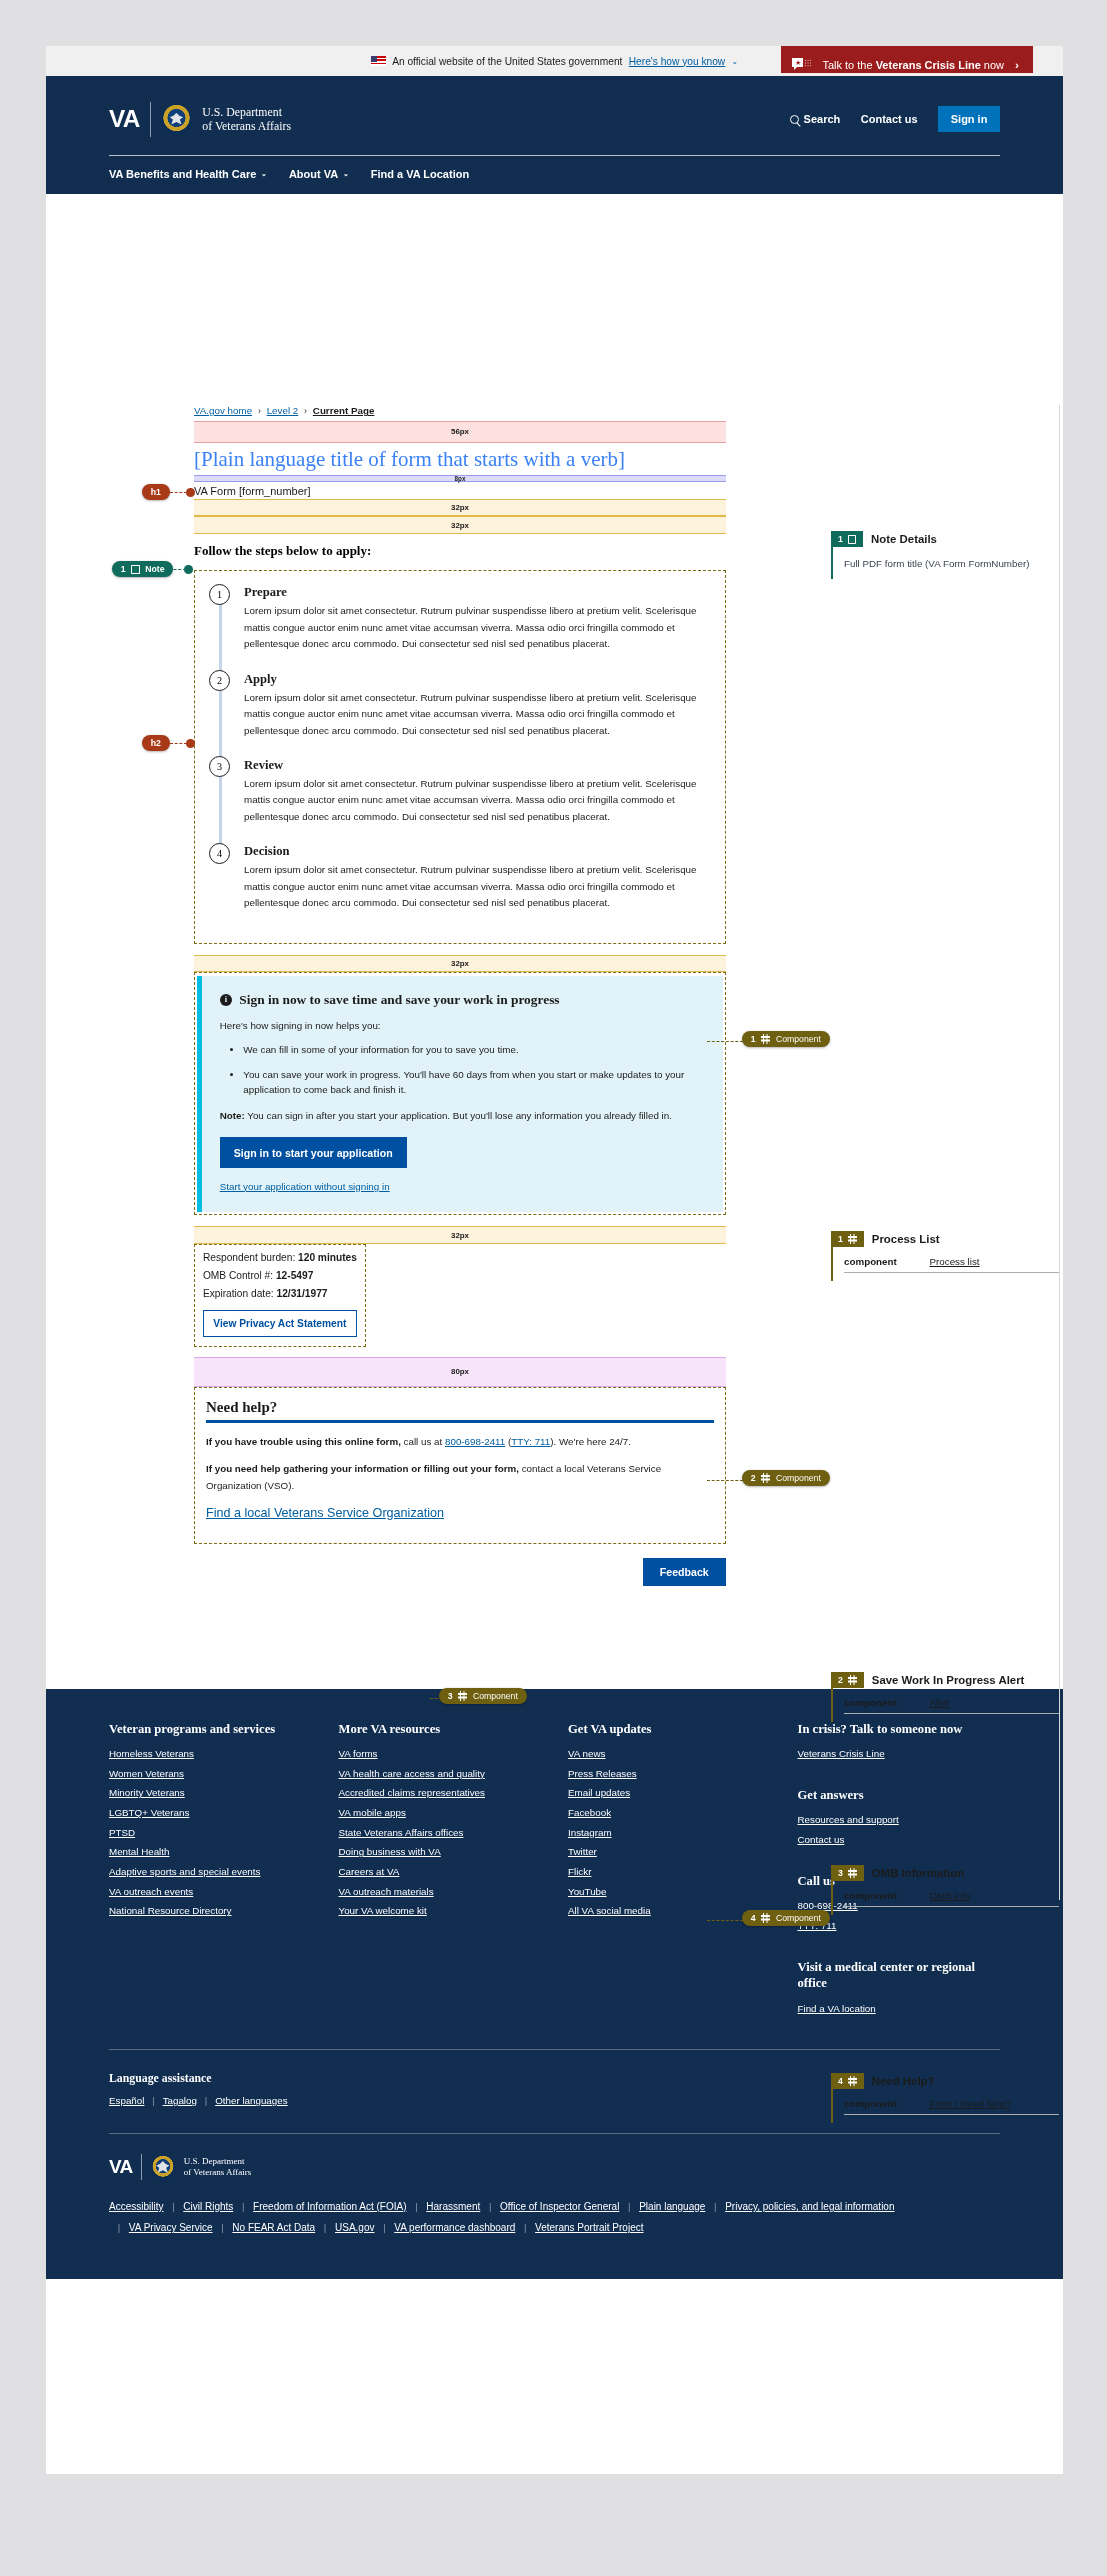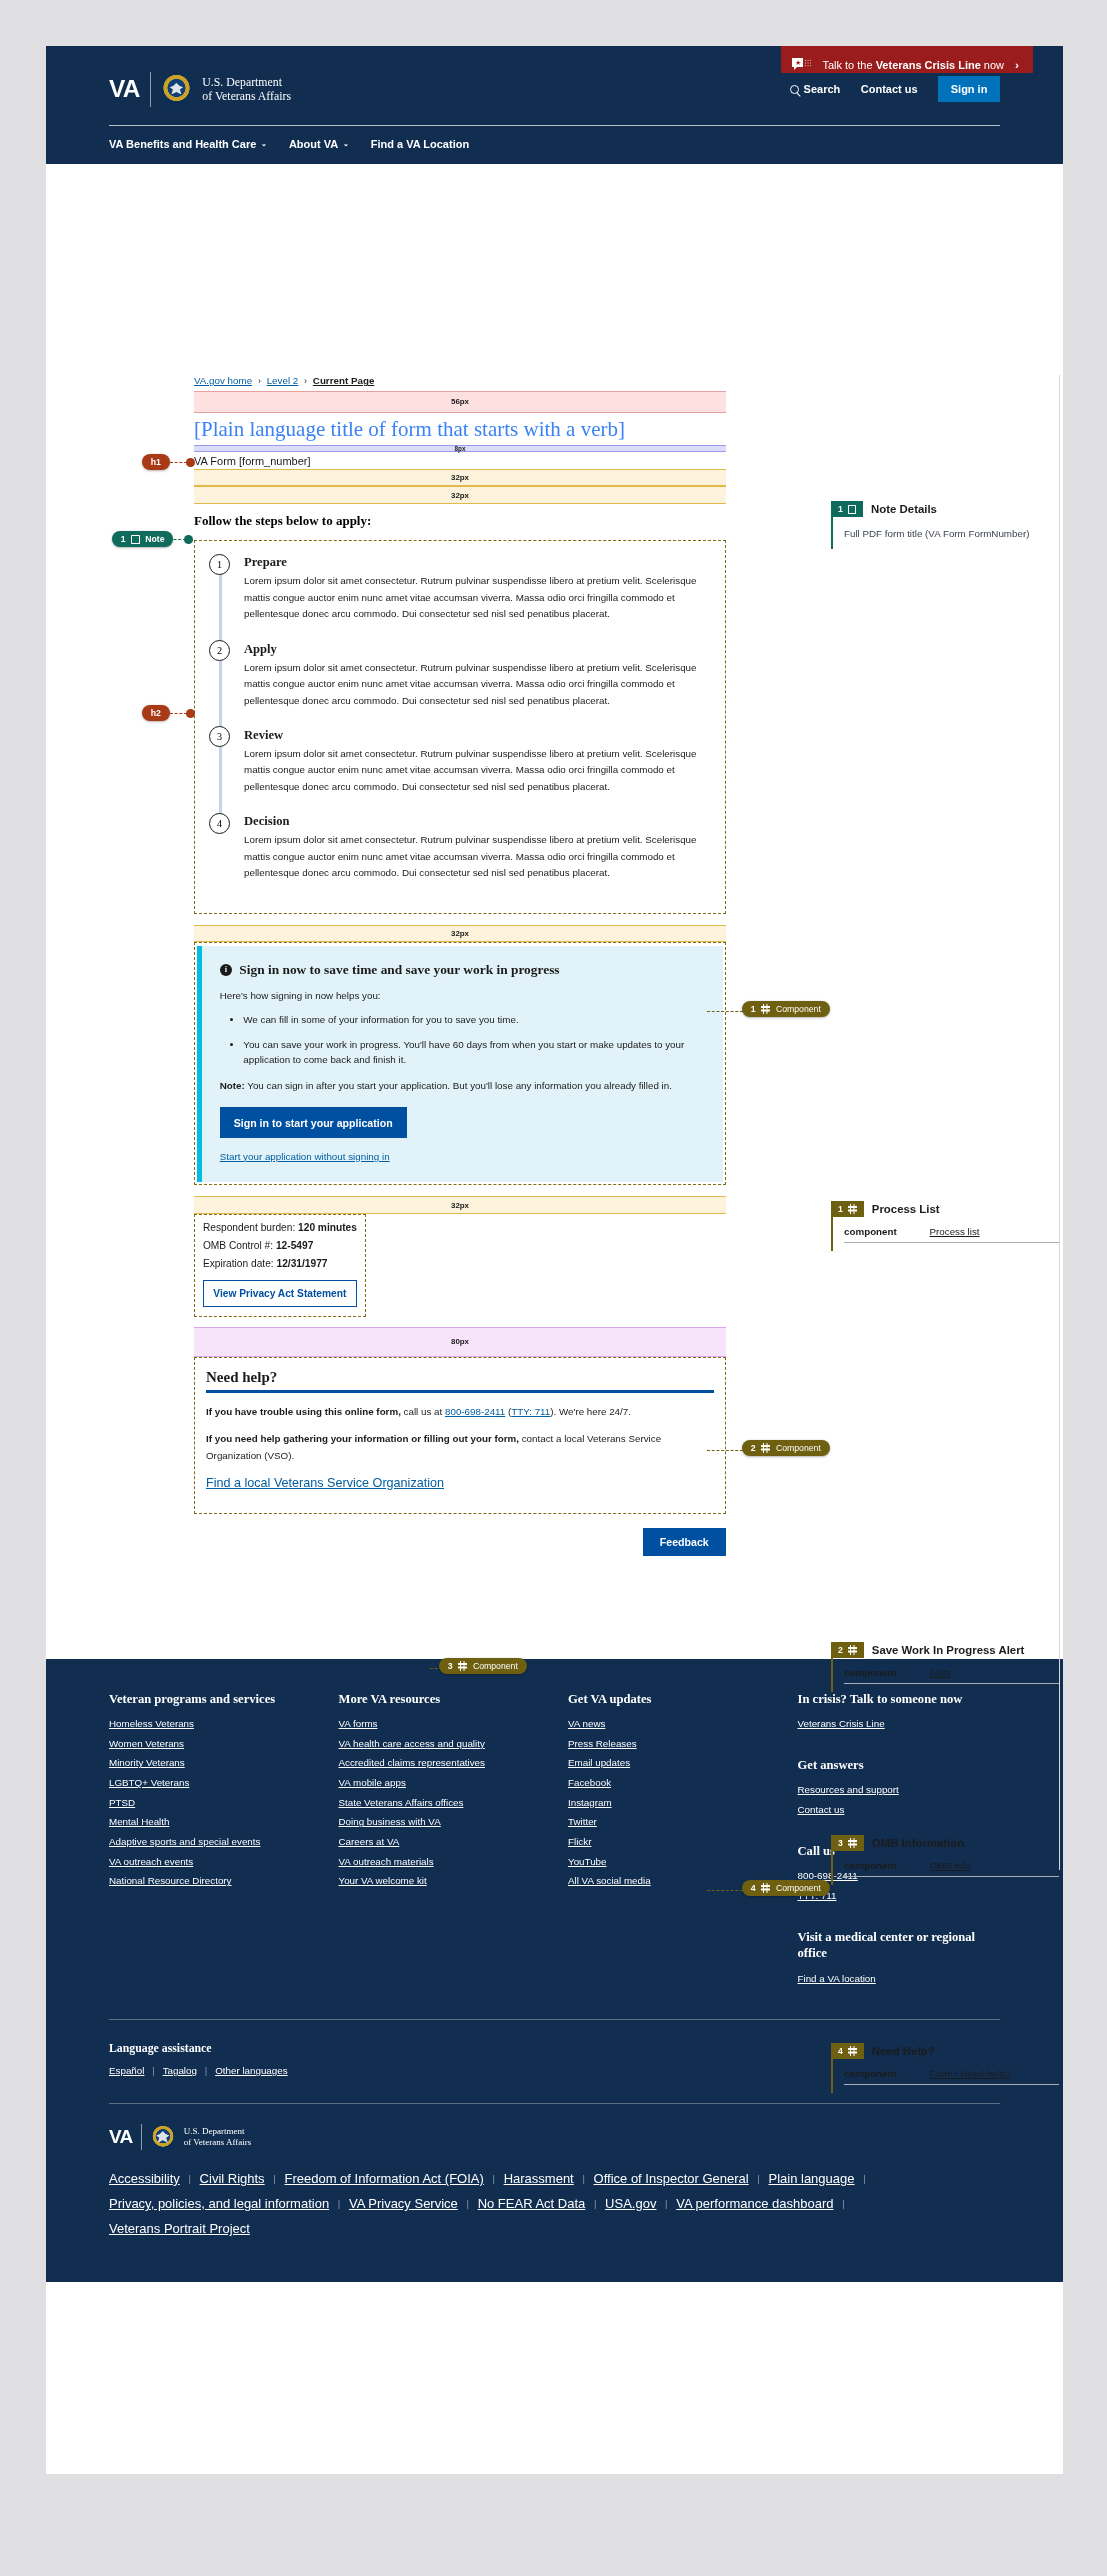--- a/index.html
+++ b/index.html
@@ -267,28 +267,34 @@
   .f-lang-h { color:#fff; font-family:"Liberation Serif",serif; font-weight:700; font-size:11.8px; margin-bottom:9.4px;}
   .f-lang { display:flex; gap:7.9px; align-items:center; }
   .f-lang a { color:#fff; font-size:9.8px; text-decoration:underline; }
   .f-lang span { color:#8e9cb0; font-size:9.4px; }
   .f-logo { display:flex; align-items:center; gap:8.7px; margin: 4.7px 0 20.5px;}
   .f-logo .va-mark { font-size:19px; }
   .f-logo .va-div { height:26px; }
   .f-logo .va-seal { width:24.4px;height:24.4px; }
   .f-logo .va-name { font-size:9px; }
   .f-legal { display:flex; flex-wrap:wrap; align-items:center; gap:0; max-width:795px; }
-  .f-legal a { color:#fff; font-size:13px; text-decoration:underline; margin-bottom:10.2px; }
+  .f-legal a { color:#fff; font-size:10px; text-decoration:underline; margin-bottom:10.2px; }
   .f-legal span { color:#8e9cb0; font-size:9.4px; margin:0 8.7px 10.2px; }
 </style>
 </head>
 <body>
 
 <div class="page">
 
+  <div class="gov-banner">
+    <span class="flag-icon"></span>
+    <span>An official website of the United States government</span>
+    <a href="#">Here's how you know</a>
+    <span class="chev-sm">⌄</span>
+  </div>
 
   <div class="va-header">
     <div class="va-header-inner">
       <div class="va-top">
         <div class="va-logo">
           <span class="va-mark">VA</span>
           <span class="va-div"></span>
           <span class="va-seal"></span>
           <span class="va-name">
             <span>U.S. Department</span><br><span>of Veterans Affairs</span>

